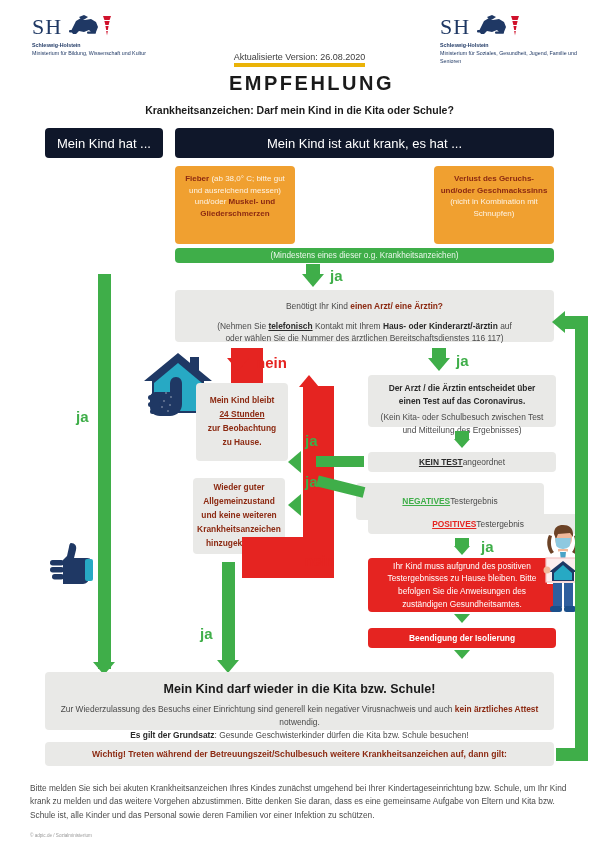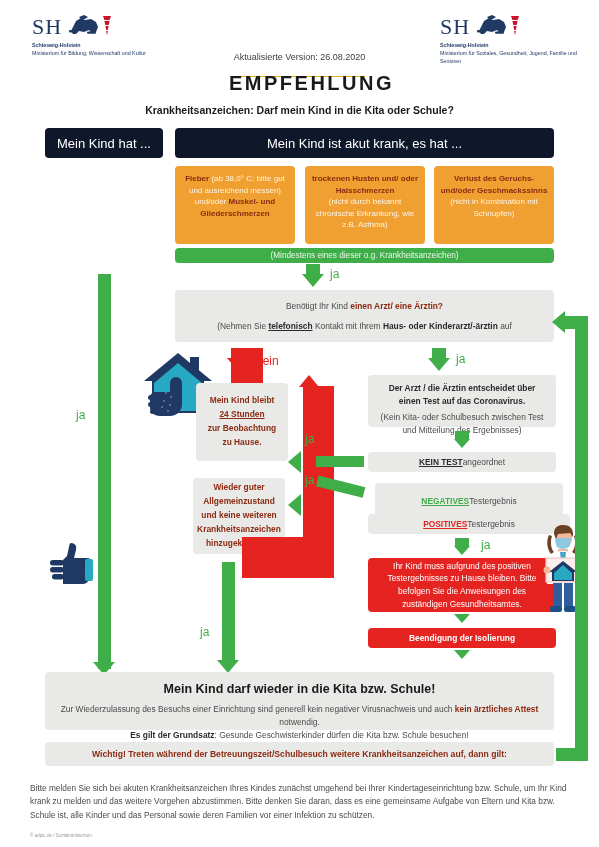--- a/index.html
+++ b/index.html
@@ -20,21 +20,21 @@
   .logo-top{display:flex;align-items:flex-end;gap:5px;height:26px;}
   .logo-sh{font-family:"Liberation Serif",serif;font-size:22px;color:#1f3864;letter-spacing:1px;line-height:1;}
   .crest{display:block;}
   .logo-sub{margin-top:4px;font-size:5.3px;line-height:1.5;color:#1f3864;}
   .logo-sub b{font-weight:bold;display:block;}
 
   .version{
     position:absolute;top:52px;left:0;width:599px;text-align:center;
     font-size:9px;color:#3d3d3d;
   }
-  .version span{border-bottom:1px solid #eab308;padding-bottom:14px;}
+  .version span{border-bottom:4px solid #eab308;padding-bottom:1px;}
   .doc-title{
     position:absolute;top:72px;left:12px;width:599px;text-align:center;
     font-size:20px;font-weight:bold;letter-spacing:2.5px;color:#1a1a1a;
   }
   .doc-sub{
     position:absolute;top:104px;left:0;width:599px;text-align:center;
     font-size:10.5px;font-weight:bold;color:#1a1a1a;
   }
 
   
@@ -57,21 +57,21 @@
   
   .bar{position:absolute;background:#3fae49;}
   .bar.red{background:#e52421;border-radius:0;}
   .tri{position:absolute;width:0;height:0;}
   .tri-down-g{border-left:11px solid transparent;border-right:11px solid transparent;border-top:13px solid #3fae49;}
   .tri-down-g.sm{border-left:8px solid transparent;border-right:8px solid transparent;border-top:9px solid #3fae49;}
   .tri-down-r{border-left:11px solid transparent;border-right:11px solid transparent;border-top:13px solid #e52421;}
   .tri-left-g{border-top:11px solid transparent;border-bottom:11px solid transparent;border-right:13px solid #3fae49;}
   .tri-up-r{border-left:10px solid transparent;border-right:10px solid transparent;border-bottom:12px solid #e52421;}
 
-  .lbl{position:absolute;font-size:12px;font-weight:normal;text-align:right;}
+  .lbl{position:absolute;font-size:15px;font-weight:bold;text-align:right;}
   .lbl.ja{color:#3fae49;}
   .lbl.nein{color:#e52421;}
 
   .footer-text{
     position:absolute;left:30px;top:782px;width:540px;
     font-size:8.3px;line-height:1.62;color:#4a4a4a;
   }
   .credit{position:absolute;left:30px;top:833px;font-size:4.6px;color:#9a9a9a;}
 </style>
 </head>
@@ -134,43 +134,40 @@
   <div class="doc-sub">Krankheitsanzeichen: Darf mein Kind in die Kita oder Schule?</div>
 
   <div class="box blue" style="left:45px;top:128px;width:118px;height:30px;">Mein Kind hat ...</div>
   <div class="box blue" style="left:175px;top:128px;width:379px;height:30px;">Mein Kind ist akut krank, es hat ...</div>
 
 
   <div class="box orange" style="left:175px;top:166px;width:120px;height:78px;">
     <b>Fieber</b><span class="light"> (ab 38,0° C; bitte gut und ausreichend messen)  und/oder </span><b>Muskel- und Gliederschmerzen</b>
   </div>
 
-  <div class="box orange" style="left:305px;top:166px;width:120px;height:78px;">
-    <b>trockenen Husten und/ oder Halsschmerzen</b>
-    <div class="light">(nicht durch bekannt chronische Erkrankung, wie z.B. Asthma)</div>
-  </div>
 
   <div class="box orange" style="left:434px;top:166px;width:120px;height:78px;">
     <b>Verlust des Geruchs- und/oder Geschmackssinns</b>
     <div class="light">(nicht in Kombination mit Schnupfen)</div>
   </div>
 
   <div class="box greenbar" style="left:175px;top:248px;width:379px;height:15px;">(Mindestens eines dieser o.g. Krankheitsanzeichen)</div>
 
   <div class="bar" style="left:306px;top:264px;width:14px;height:11px;"></div>
   <div class="tri tri-down-g" style="left:302px;top:274px;"></div>
   <div class="lbl ja" style="left:330px;top:267px;">ja</div>
 
   <div class="box gray" style="left:175px;top:290px;width:379px;height:52px;">
     <div style="padding-top:3px;">
       <span>Benötigt Ihr Kind </span><b class="maroon">einen Arzt/ eine Ärztin?</b>
     </div>
     <div style="margin-top:7px;">
       <span>(Nehmen Sie </span><b class="u dark">telefonisch</b><span> Kontakt mit Ihrem </span><b class="dark">Haus- oder Kinderarzt/-ärztin</b><span> auf</span>
     </div>
+    <div>oder wählen Sie die Nummer des ärztlichen Bereitschaftsdienstes 116 117)</div>
   </div>
 
   <div class="bar red" style="left:231px;top:348px;width:14px;height:11px;"></div>
   <div class="tri tri-down-r" style="left:227px;top:358px;"></div>
   <div class="lbl nein" style="left:256px;top:354px;">nein</div>
 
   <div class="bar" style="left:432px;top:348px;width:14px;height:11px;"></div>
   <div class="tri tri-down-g" style="left:428px;top:358px;"></div>
   <div class="lbl ja" style="left:456px;top:352px;">ja</div>
 
@@ -206,26 +203,26 @@
   <div class="box gray" style="left:368px;top:375px;width:188px;height:52px;">
     <b class="dark">Der Arzt / die Ärztin entscheidet über einen Test auf das Coronavirus.</b>
     <div style="margin-top:4px;">(Kein Kita- oder Schulbesuch zwischen Test und Mitteilung des Ergebnisses)</div>
   </div>
 
   <div class="box gray" style="left:368px;top:452px;width:188px;height:20px;display:flex;align-items:center;justify-content:center;padding:0;">
     <b class="u dark">KEIN TEST</b>
       <span> angeordnet</span>
   </div>
 
-  <div class="box gray" style="left:375px;top:483px;width:188px;height:37px;display:flex;align-items:center;justify-content:center;padding:0;">
+  <div class="box gray" style="left:356px;top:483px;width:188px;height:37px;display:flex;align-items:center;justify-content:center;padding:0;">
     <b class="u gr">NEGATIVES</b>
       <span> Testergebnis</span>
   </div>
 
-  <div class="box gray" style="left:368px;top:514px;width:202px;height:20px;display:flex;align-items:center;justify-content:center;padding:0;">
+  <div class="box gray" style="left:368px;top:514px;width:220px;height:20px;display:flex;align-items:center;justify-content:center;padding:0;">
     <b class="u rd">POSITIVES</b>
       <span> Testergebnis</span>
   </div>
 
   <div class="bar" style="left:455px;top:431px;width:14px;height:9px;"></div>
   <div class="tri tri-down-g sm" style="left:454px;top:439px;"></div>
 
   <div class="bar red" style="left:303px;top:386px;width:13px;height:164px;"></div>
   <div class="bar red" style="left:242px;top:537px;width:74px;height:13px;"></div>
   <div class="tri tri-up-r" style="left:299px;top:375px;"></div>

